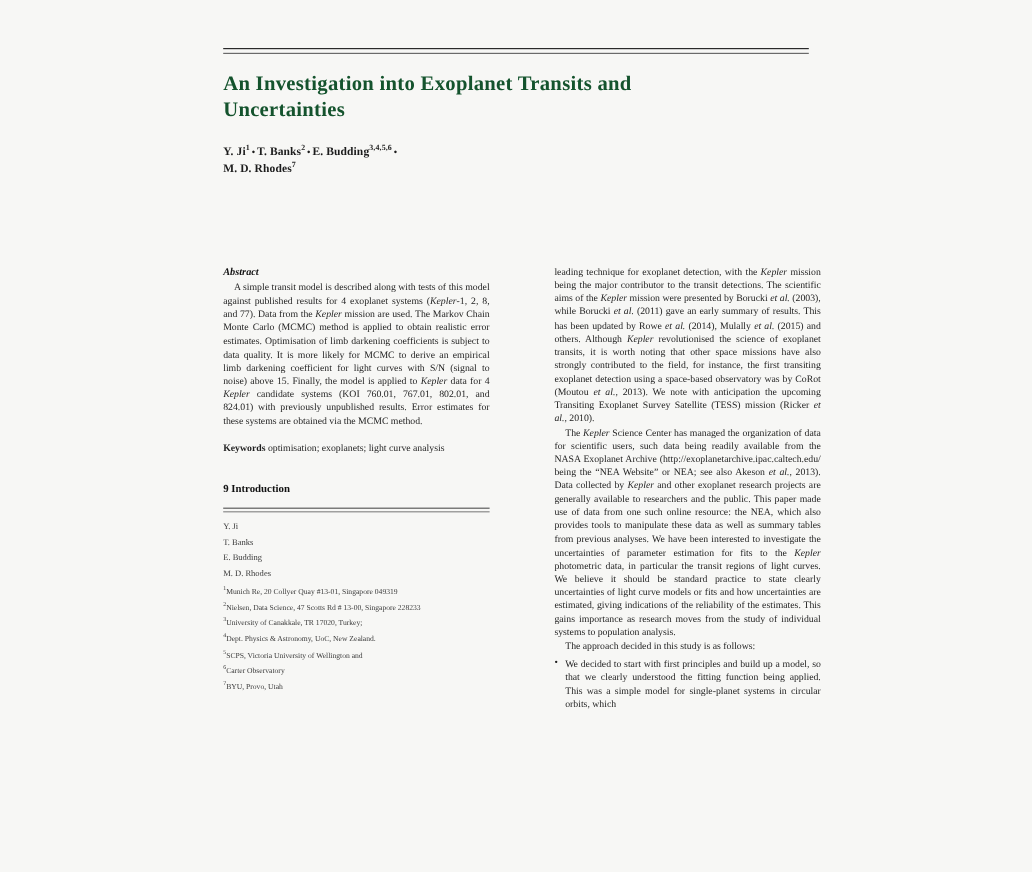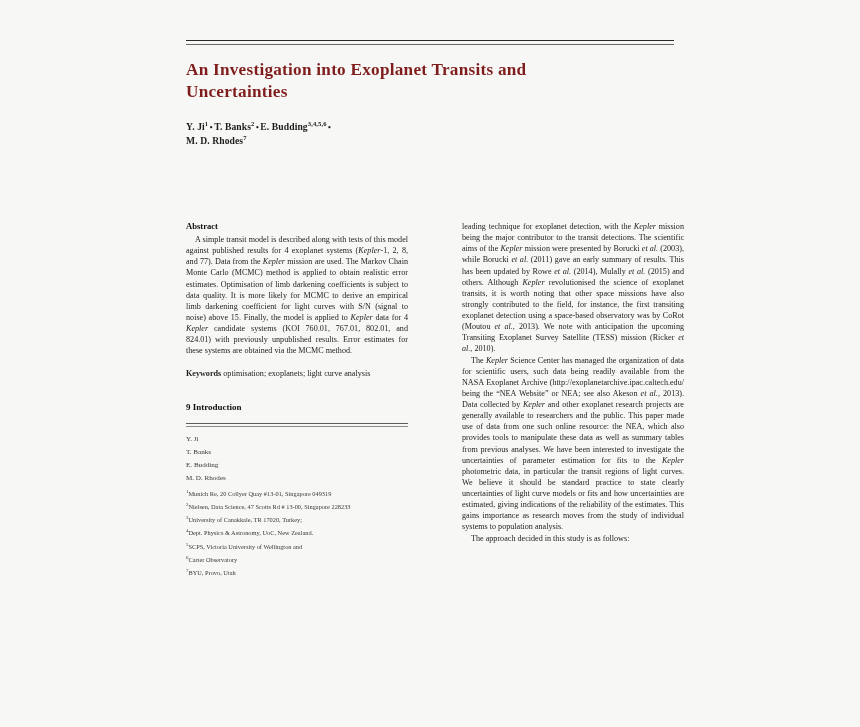--- a/index.html
+++ b/index.html
@@ -41,21 +41,21 @@
   }
 
   
   .title {
     font-size: 17.2px;
     font-weight: bold;
     line-height: 1.28;
     letter-spacing: 0.25px;
     margin: 0 0 17px 0;
     max-width: 400px;
-    color: #7f1d1d;
+    color: #14532d;
   }
 
   .authors {
     font-size: 9.6px;
     font-weight: bold;
     line-height: 1.45;
     margin: 0;
     color: #1c1c1c;
     letter-spacing: 0.1px;
   }
@@ -83,20 +83,21 @@
     width: 222px;
   }
   .col-left  { left: 0; }
   .col-right { left: 276px; }
 
   .sec-head {
     font-size: 8.6px;
     font-weight: bold;
     margin: 0 0 3px 0;
     color: #111;
+    font-style: italic;
   }
 
   p.body {
     font-size: 8.15px;
     line-height: 1.365;
     text-align: justify;
     margin: 0;
     color: #1d1d1d;
     hyphens: auto;
     -webkit-hyphens: auto;
@@ -225,17 +226,20 @@
     </div>
 
     <div class="col col-right">
 
       <p class="body">leading technique for exoplanet detection, with the <i>Kepler</i> mission being the major contributor to the transit detections. The scientific aims of the <i>Kepler</i> mission were presented by Borucki <i>et al.</i> (2003), while Borucki <i>et al.</i> (2011) gave an early summary of results. This has been updated by Rowe <i>et al.</i> (2014), Mulally <i>et al.</i> (2015) and others. Although <i>Kepler</i> revolutionised the science of exoplanet transits, it is worth noting that other space missions have also strongly contributed to the field, for instance, the first transiting exoplanet detection using a space-based observatory was by CoRot (Moutou <i>et al.</i>, 2013). We note with anticipation the upcoming Transiting Exoplanet Survey Satellite (TESS) mission (Ricker <i>et al.</i>, 2010).</p>
 
       <p class="body indent">The <i>Kepler</i> Science Center has managed the organization of data for scientific users, such data being readily available from the NASA Exoplanet Archive (http://exoplanetarchive.ipac.caltech.edu/ being the “NEA Website” or NEA; see also Akeson <i>et al.</i>, 2013). Data collected by <i>Kepler</i> and other exoplanet research projects are generally available to researchers and the public. This paper made use of data from one such online resource: the NEA, which also provides tools to manipulate these data as well as summary tables from previous analyses. We have been interested to investigate the uncertainties of parameter estimation for fits to the <i>Kepler</i> photometric data, in particular the transit regions of light curves. We believe it should be standard practice to state clearly uncertainties of light curve models or fits and how uncertainties are estimated, giving indications of the reliability of the estimates. This gains importance as research moves from the study of individual systems to population analysis.</p>
 
       <p class="body indent">The approach decided in this study is as follows:</p>
 
+      <ul class="bullet-list">
+        <li>We decided to start with first principles and build up a model, so that we clearly understood the fitting function being applied. This was a simple model for single-planet systems in circular orbits, which</li>
+      </ul>
 
     </div>
 
   </div>
 </div>
 
 </body></html>

